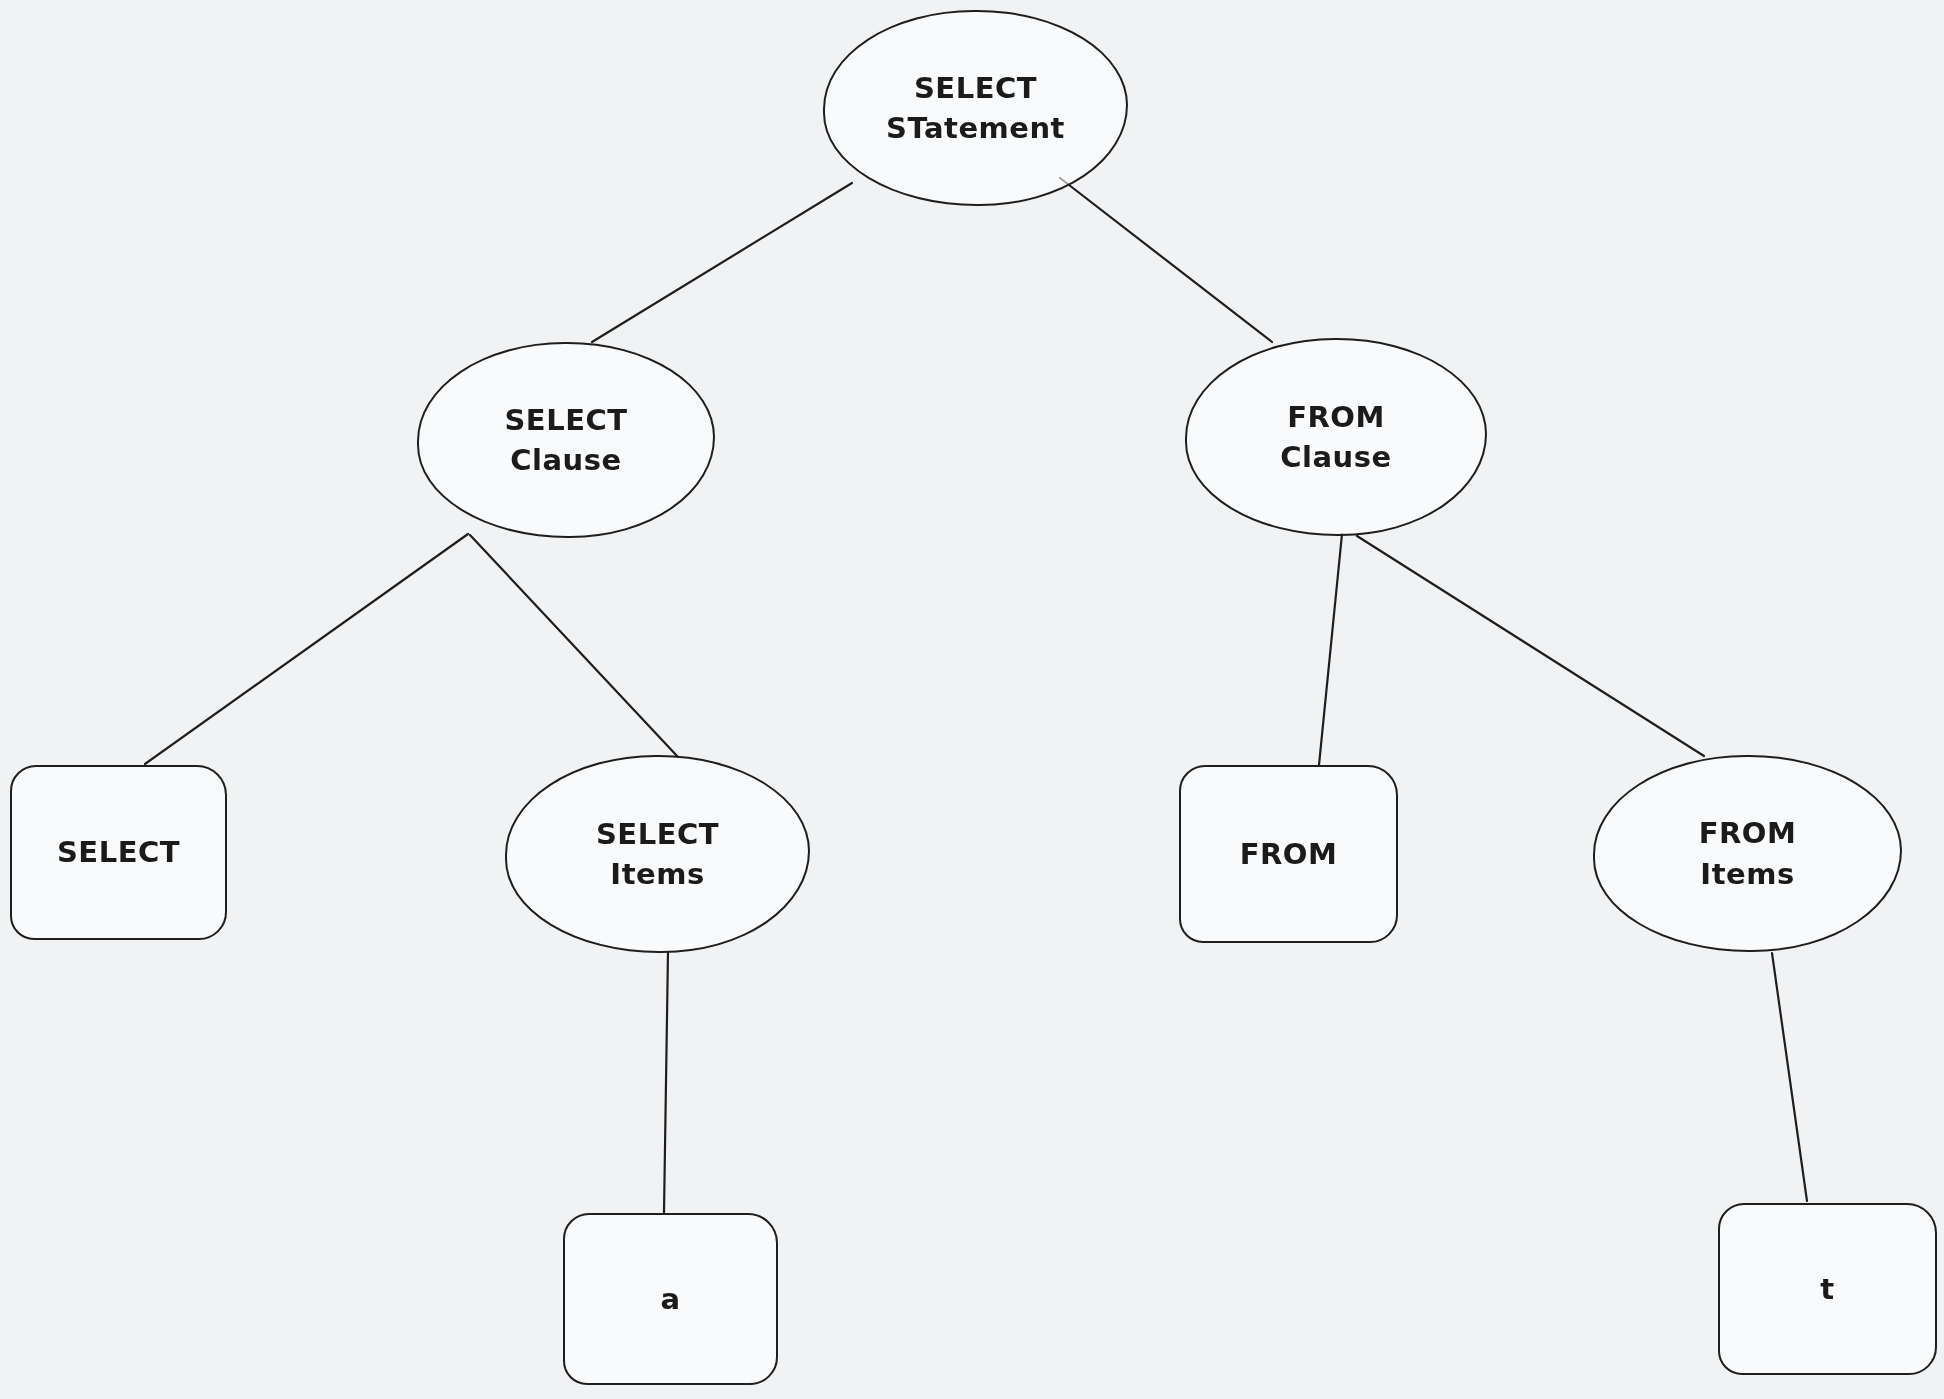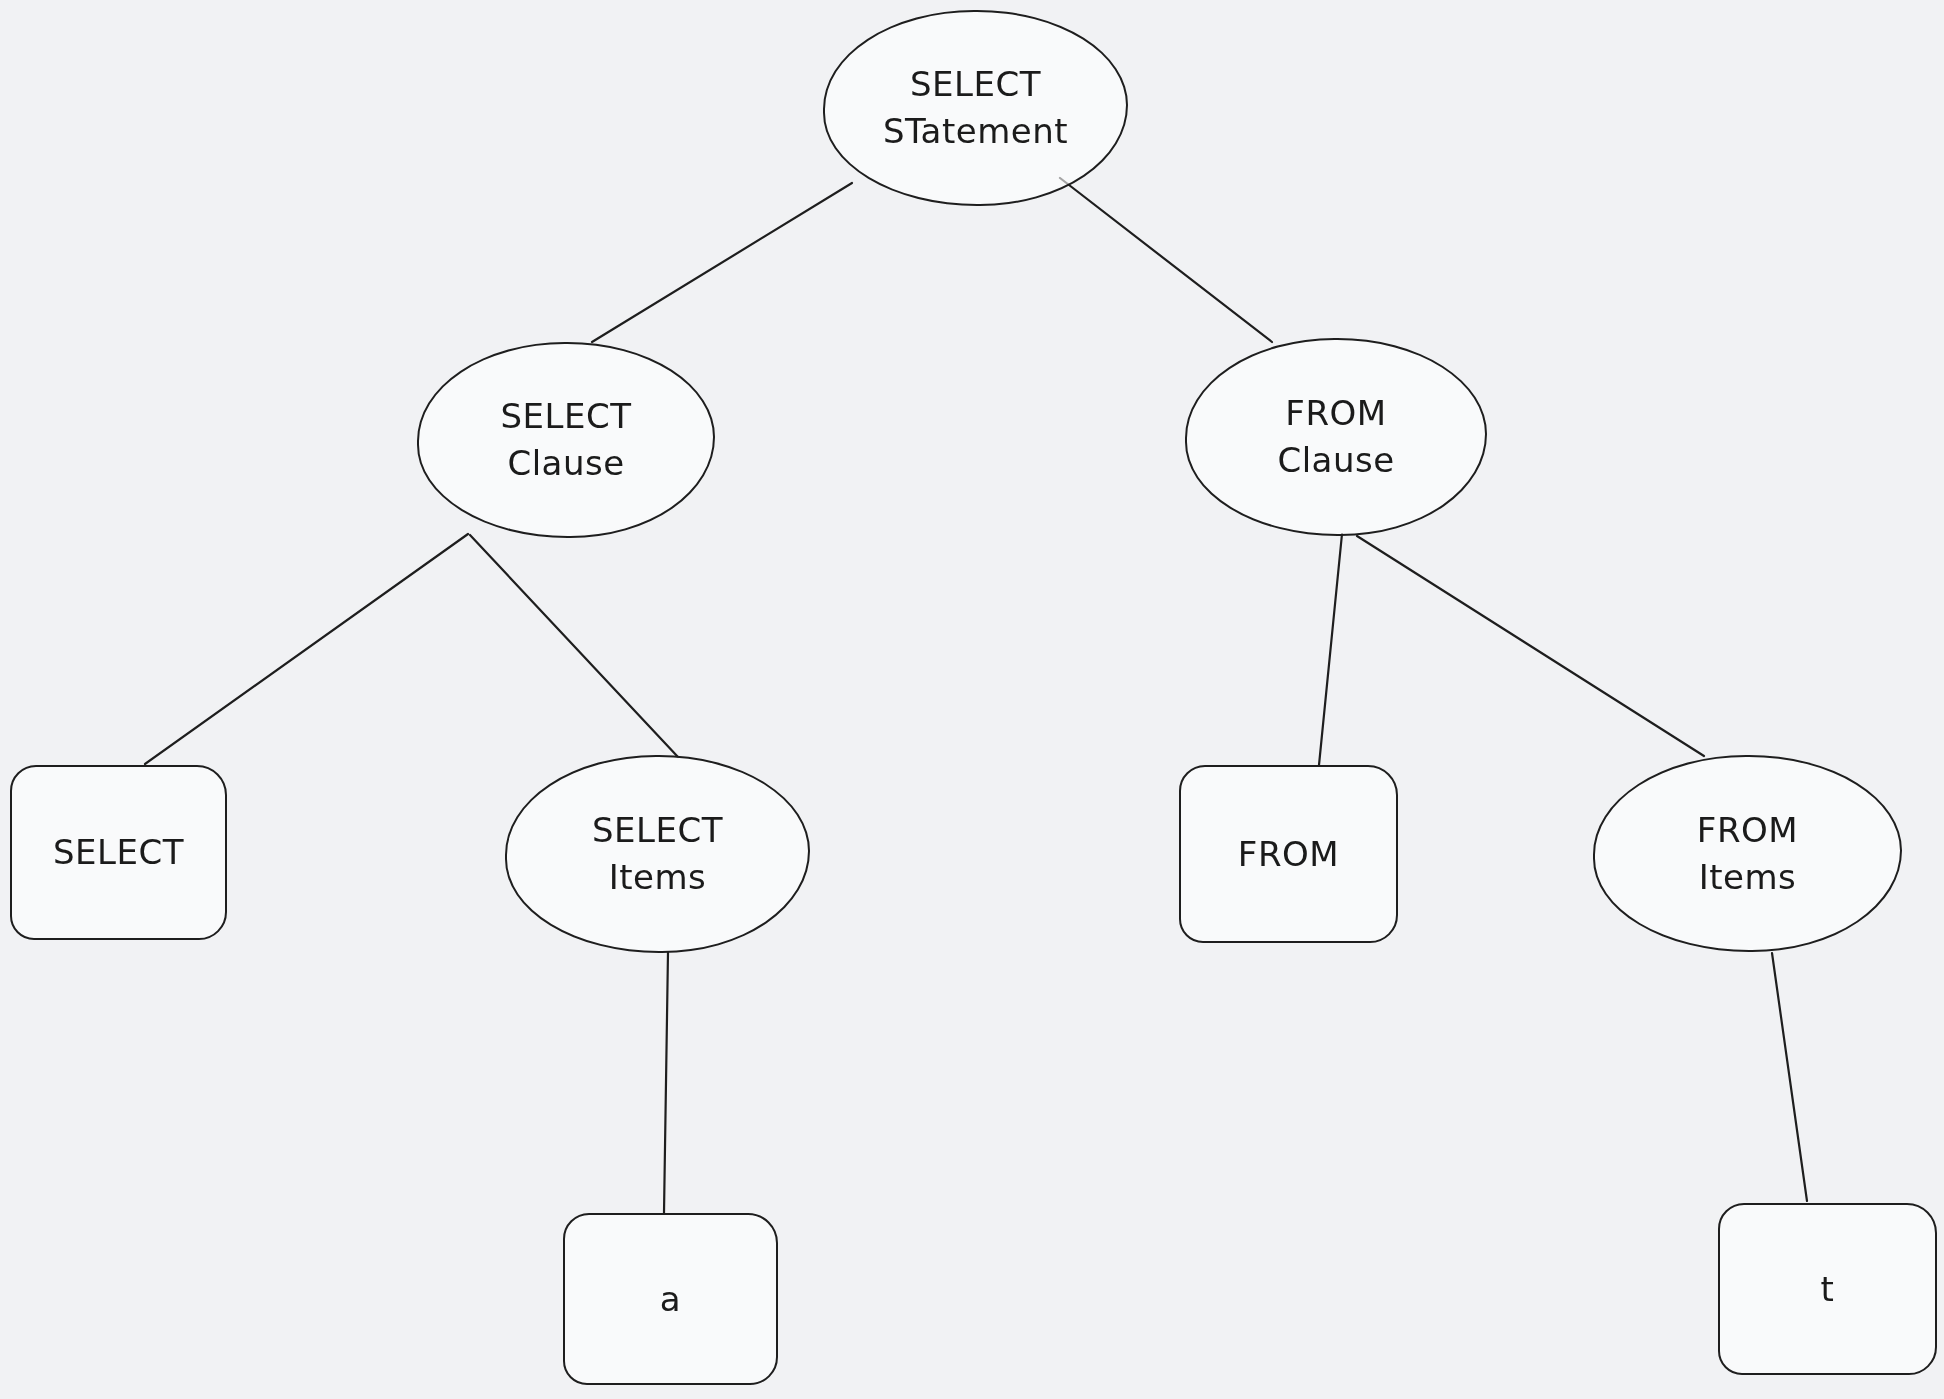--- a/index.html
+++ b/index.html
@@ -20,22 +20,22 @@
     width: 100%;
     height: 100%;
   }
   .node {
     position: absolute;
     box-sizing: border-box;
     display: flex;
     align-items: center;
     justify-content: center;
     text-align: center;
-    font-size: 34px;
-    font-weight: normal;
+    font-size: 29px;
+    font-weight: bold;
     line-height: 1.38;
     letter-spacing: 0.5px;
   }
   .node.ellipse {
     border-radius: 50% 50% 49% 51% / 51% 49% 52% 48%;
   }
   .node.rect {
     border-radius: 26px 30px 28px 24px;
   }
   .label span {

